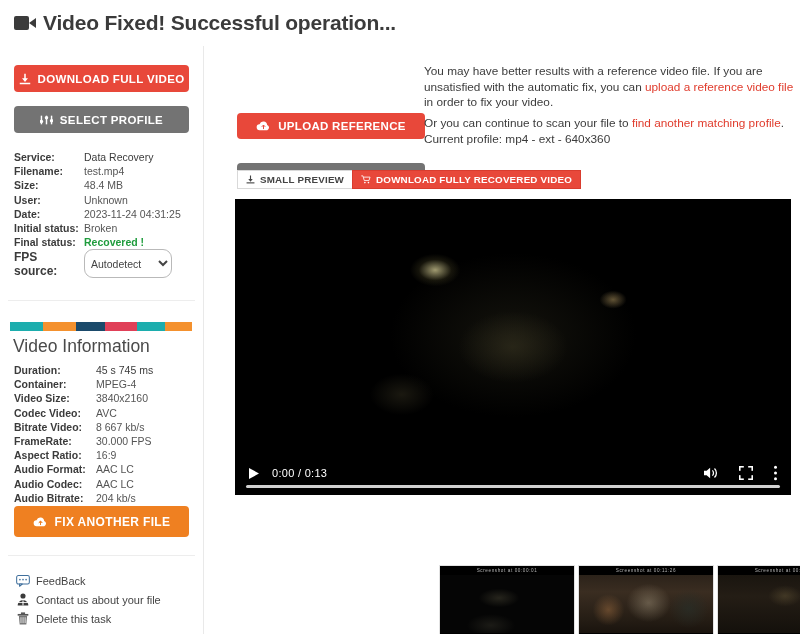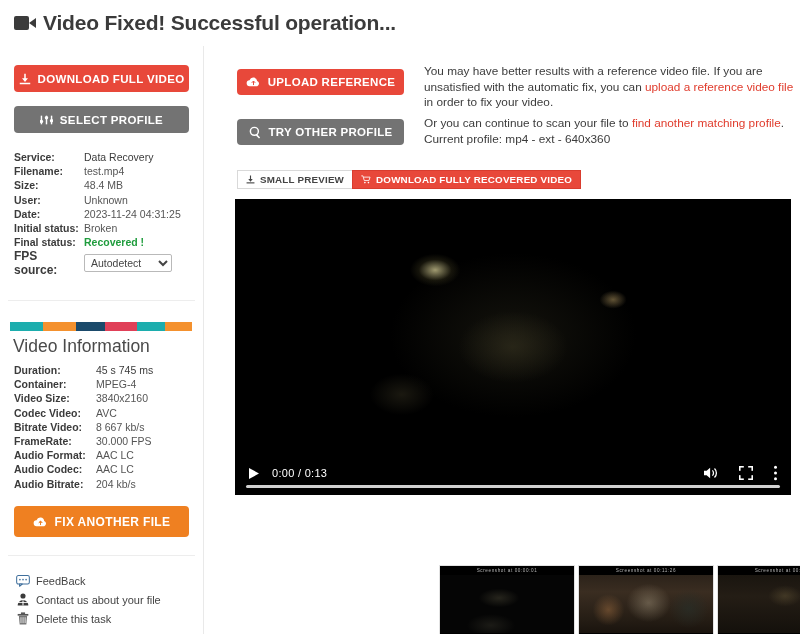--- a/index.html
+++ b/index.html
@@ -67,23 +67,23 @@
   .meta-k { width: 70px; font-weight: 700; color: #3b3b3b; flex: none; }
   .meta-v { color: #555; }
   .meta-v.strong { font-weight: 400; color: #3b3b3b; }
   .meta-v.ok { color: #1f9c3d; font-weight: 700; }
 
   .fps-row {
     position: absolute; left: 14px; top: 203px; display: flex; align-items: center;
   }
   .fps-label { width: 70px; font-size: 12px; font-weight: 700; color: #3b3b3b; }
   .fps-select {
-    width: 88px; height: 18px; font-size: 10.5px;
+    width: 88px; height: 29px; font-size: 10.5px;
     font-family: "Liberation Sans", sans-serif;
-    border: 1px solid #b9b9b9; border-radius: 2px;
+    border: 1px solid #b9b9b9; border-radius: 9px;
     background: #fff; color: #444; padding: 0 2px;
   }
 
   .hr {
     position: absolute; left: 8px; width: 187px; height: 1px; background: #ededed;
   }
   .hr-1 { top: 254px; }
   .hr-2 { top: 509px; }
 
   .colorbar {
@@ -110,23 +110,23 @@
   .link-row .ic {
     width: 17px; flex: none; display: flex; align-items: center; justify-content: center;
     margin-right: 5px;
   }
 
   
   .main { position: absolute; left: 204px; top: 46px; width: 596px; height: 588px; }
 
   .mbtn {
     display: flex; align-items: center; justify-content: center;
-    width: 167px; height: 26px; border: none; border-radius: 4px;
+    width: 188px; height: 26px; border: none; border-radius: 4px;
     color: #fff; font-size: 11.5px; font-weight: 700; letter-spacing: 0.3px;
-    cursor: pointer; white-space: nowrap;
+    cursor: pointer; white-space: nowrap; margin-top: 44px;
   }
   .mbtn svg { margin-right: 7px; flex: none; }
   .btn-upload { position: absolute; left: 33px; top: 23px; }
   .btn-tryprof { position: absolute; left: 33px; top: 73px; }
 
   .para {
     position: absolute; font-size: 11.8px; line-height: 15.6px; color: #3c3c3c;
   }
   .para-1 { left: 220px; top: 18px; width: 372px; }
   .para-2 { left: 220px; top: 70px; width: 372px; }
@@ -316,20 +316,24 @@
         </div>
         <div class="meta-row">
           <div class="meta-k">Bitrate Video:</div>
           <div class="meta-v">8 667 kb/s</div>
         </div>
         <div class="meta-row">
           <div class="meta-k">FrameRate:</div>
           <div class="meta-v">30.000 FPS</div>
         </div>
         <div class="meta-row">
+          <div class="meta-k">Aspect Ratio:</div>
+          <div class="meta-v">16:9</div>
+        </div>
+        <div class="meta-row">
           <div class="meta-k">Audio Format:</div>
           <div class="meta-v">AAC LC</div>
         </div>
         <div class="meta-row">
           <div class="meta-k">Audio Codec:</div>
           <div class="meta-v">AAC LC</div>
         </div>
         <div class="meta-row">
           <div class="meta-k">Audio Bitrate:</div>
           <div class="meta-v">204 kb/s</div>

